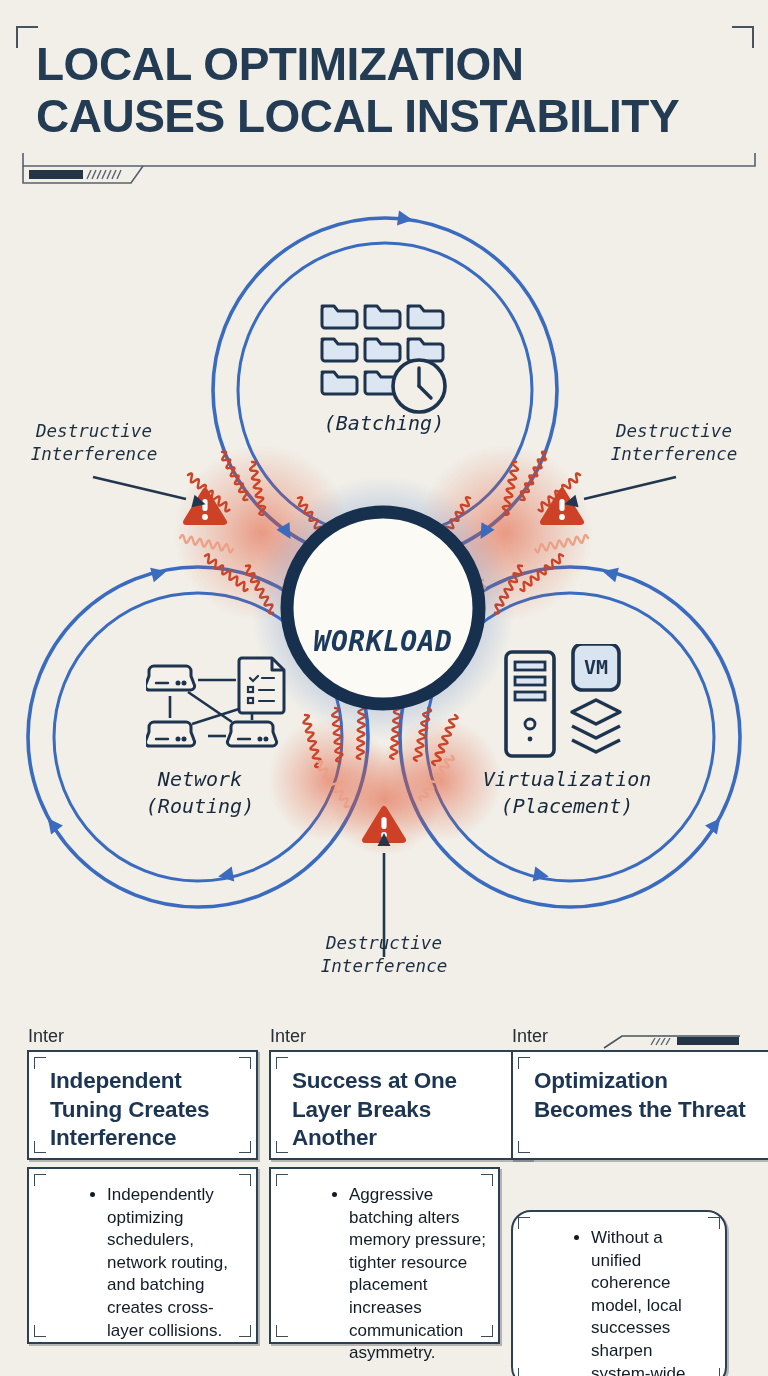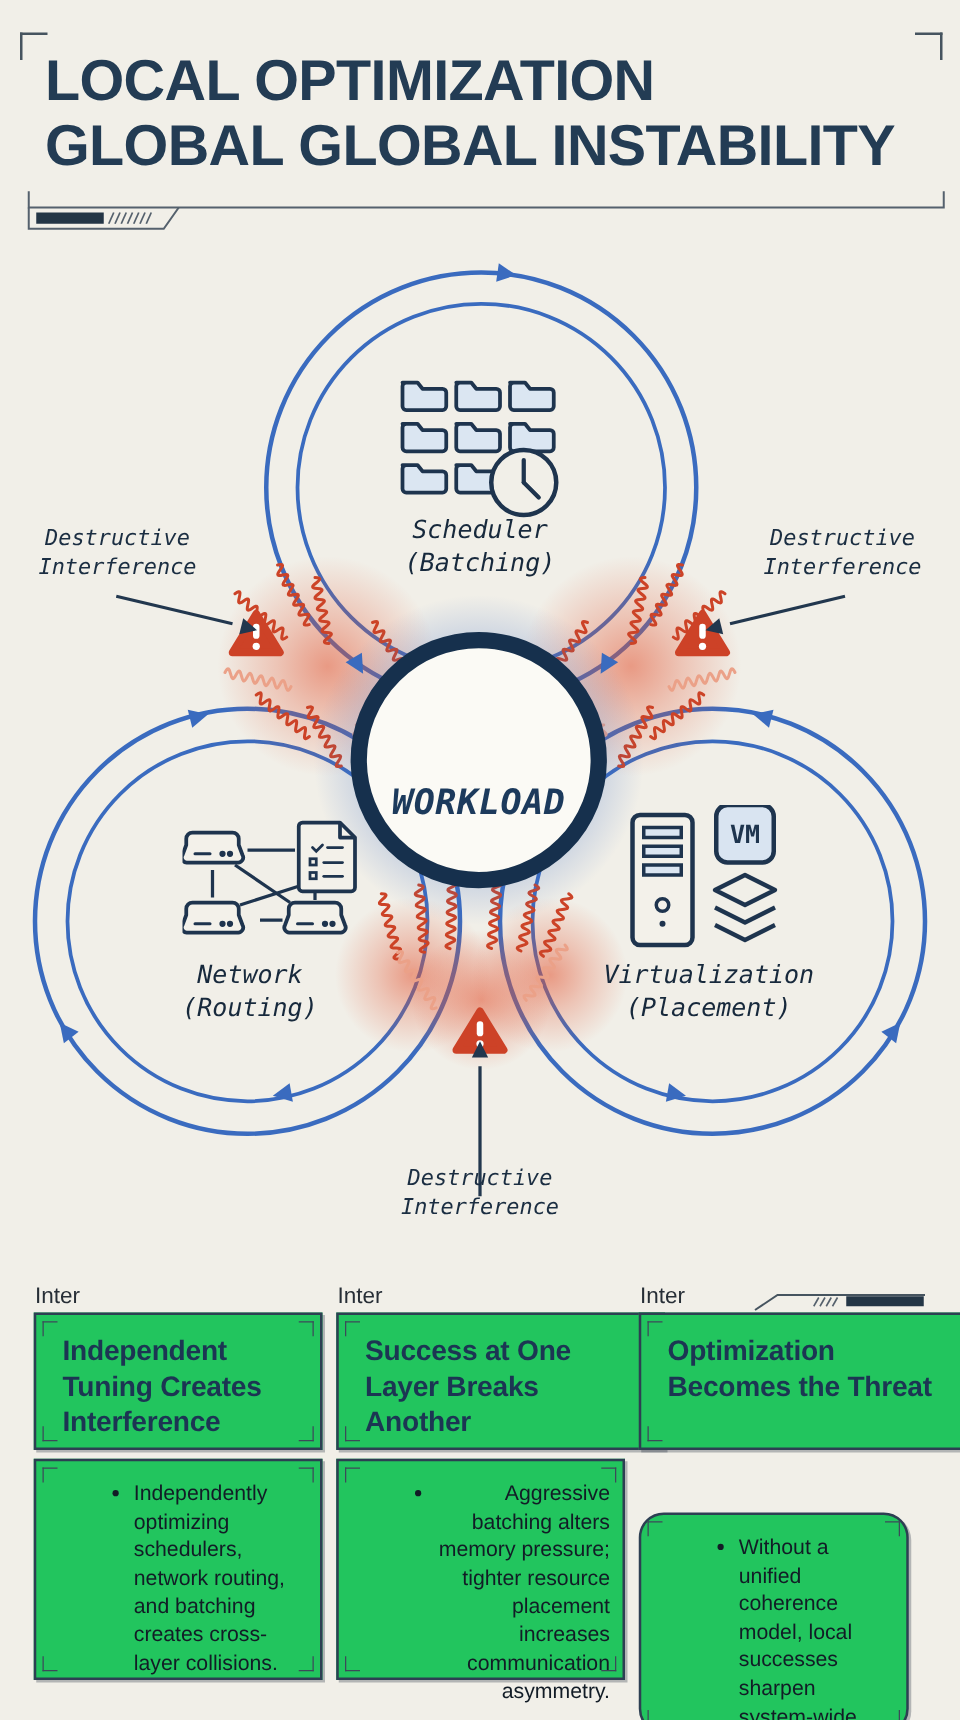--- a/index.html
+++ b/index.html
@@ -16,41 +16,41 @@
   .corner.tr{border-left:none;border-bottom:none;}
 
   
   .mono{font-family:"DejaVu Sans Mono",monospace;color:#1b2e42;font-style:italic;}
   .di-label{font-size:17.5px;line-height:1.32;text-align:center;font-weight:500;}
   .node-label{font-size:20px;line-height:1.35;text-align:center;font-weight:500;color:#17293c;}
   .workload{font-size:28px;font-weight:bold;letter-spacing:0.5px;color:#1c3a5c;text-align:center;}
 
   
   .card-tag{font-size:18px;color:#272e36;}
-  .cardbox{background:#22c55e;border:2px solid #2d3f52;
+  .cardbox{background:#ffffff;border:2px solid #2d3f52;
     box-shadow:2px 2px 0 rgba(35,48,62,.3);box-sizing:border-box;}
   .cardbox .cb{position:absolute;width:11px;height:11px;border:1.6px solid #3c4a59;}
   .cb.tl{top:5px;left:5px;border-right:none;border-bottom:none;}
   .cb.tr{top:5px;right:5px;border-left:none;border-bottom:none;}
   .cb.bl{bottom:5px;left:5px;border-right:none;border-top:none;}
   .cb.br{bottom:5px;right:5px;border-left:none;border-top:none;}
   .card-title{padding:15px 14px 0 21px;font-size:22.5px;font-weight:700;
     line-height:1.27;color:#1c3553;letter-spacing:-0.2px;}
   .card-body ul{margin:15px 10px 0 34px;padding:0;}
   .card-body li{font-size:17px;line-height:1.33;color:#121c26;margin-left:44px;}
 </style>
 </head>
 <body>
 
 <div class="abs corner tl" style="left:16px;top:26px;"></div>
 <div class="abs corner tr" style="left:732px;top:26px;"></div>
 
 <div class="abs page-title">
   <div>LOCAL OPTIMIZATION</div>
-  <div>GLOBAL GLOBAL INSTABILITY</div>
+  <div>CAUSES LOCAL INSTABILITY</div>
 </div>
 
 <svg class="abs" style="left:0;top:0" width="768" height="200">
   <path d="M23,153 V166 H755 V153" fill="none" stroke="#55616d" stroke-width="1.6"></path>
   <path d="M23,166 V183 H131 L143,166" fill="none" stroke="#55616d" stroke-width="1.6"></path>
   <rect x="29" y="170" width="54" height="9" fill="#243646"></rect>
   <g stroke="#55616d" stroke-width="1.4">
     <line x1="91" y1="170" x2="87" y2="179"></line>
       <line x1="96" y1="170" x2="92" y2="179"></line>
     <line x1="101" y1="170" x2="97" y2="179"></line>
@@ -244,21 +244,20 @@
     <text x="93" y="30" text-anchor="middle" font-family="DejaVu Sans Mono, monospace" font-size="20" font-weight="bold" fill="#1e344e">VM</text>
   </g>
   <g fill="none" stroke="#1e344e" stroke-width="3.4" stroke-linejoin="round">
     <path d="M93,56 L117,68 L93,80 L69,68 Z"></path>
     <path d="M69,82 L93,94 L117,82"></path>
     <path d="M69,96 L93,108 L117,96"></path>
   </g>
 </svg>
 
 <div class="abs mono node-label" style="left:264px;top:410px;width:240px;">
-  <div>Scheduler</div>
   <div>(Batching)</div>
 </div>
 <div class="abs mono node-label" style="left:88px;top:766px;width:224px;">
   <div>Network</div>
   <div>(Routing)</div>
 </div>
 <div class="abs mono node-label" style="left:448px;top:766px;width:238px;">
   <div>Virtualization</div>
   <div>(Placement)</div>
 </div>
@@ -310,21 +309,21 @@
     </ul>
 </div>
 
 <div class="abs cardbox card-head" style="left:269px;top:1050px;width:263px;height:110px;">
   <i class="cb tl"></i>
     <i class="cb tr"></i>
     <i class="cb bl"></i>
     <i class="cb br"></i>
   <div class="card-title">Success at One Layer Breaks Another</div>
 </div>
-<div class="abs cardbox card-body" style="left:269px;top:1167px;width:231px;height:177px;text-align:right;">
+<div class="abs cardbox card-body" style="left:269px;top:1167px;width:231px;height:177px;">
   <i class="cb tl"></i>
     <i class="cb tr"></i>
     <i class="cb bl"></i>
     <i class="cb br"></i>
   <ul>
       <li>Aggressive batching alters memory pressure; tighter resource placement increases communication asymmetry.</li>
     </ul>
 </div>
 
 <div class="abs cardbox card-head" style="left:511px;top:1050px;width:277px;height:110px;">

